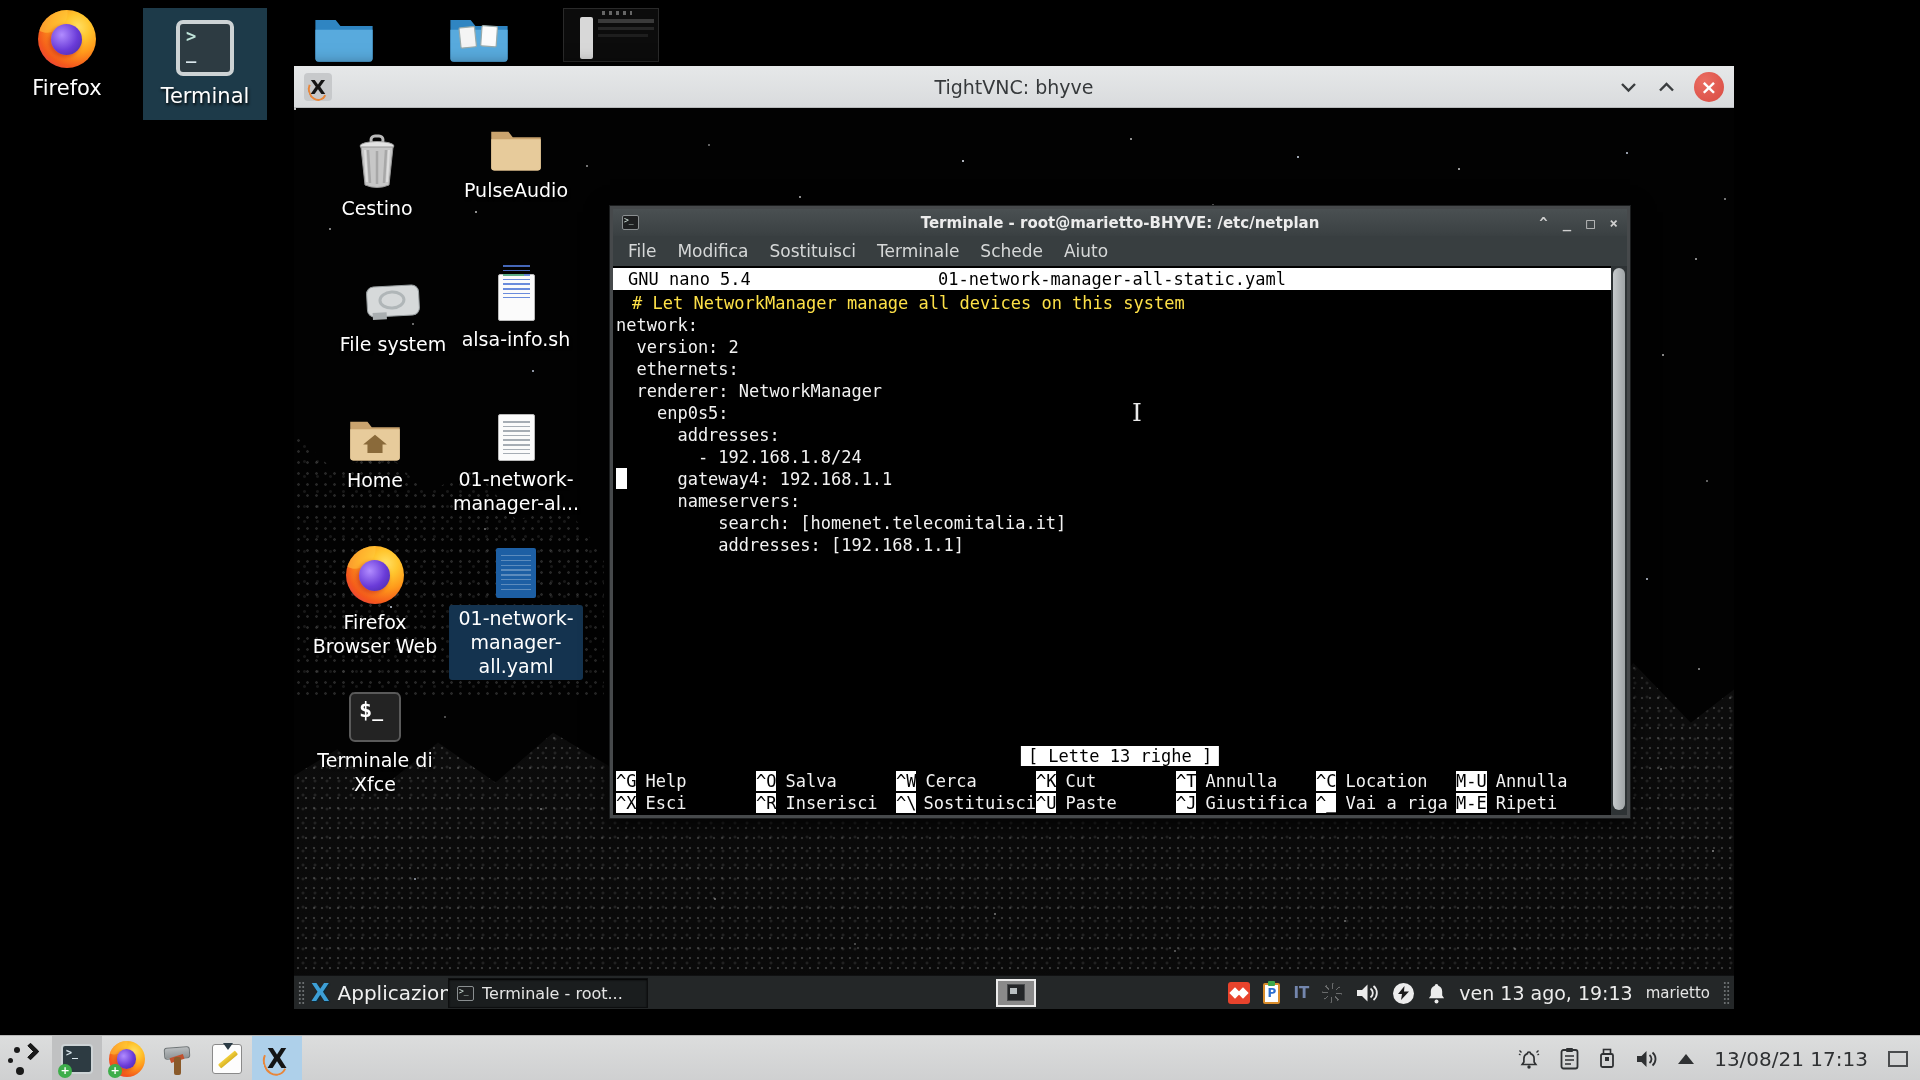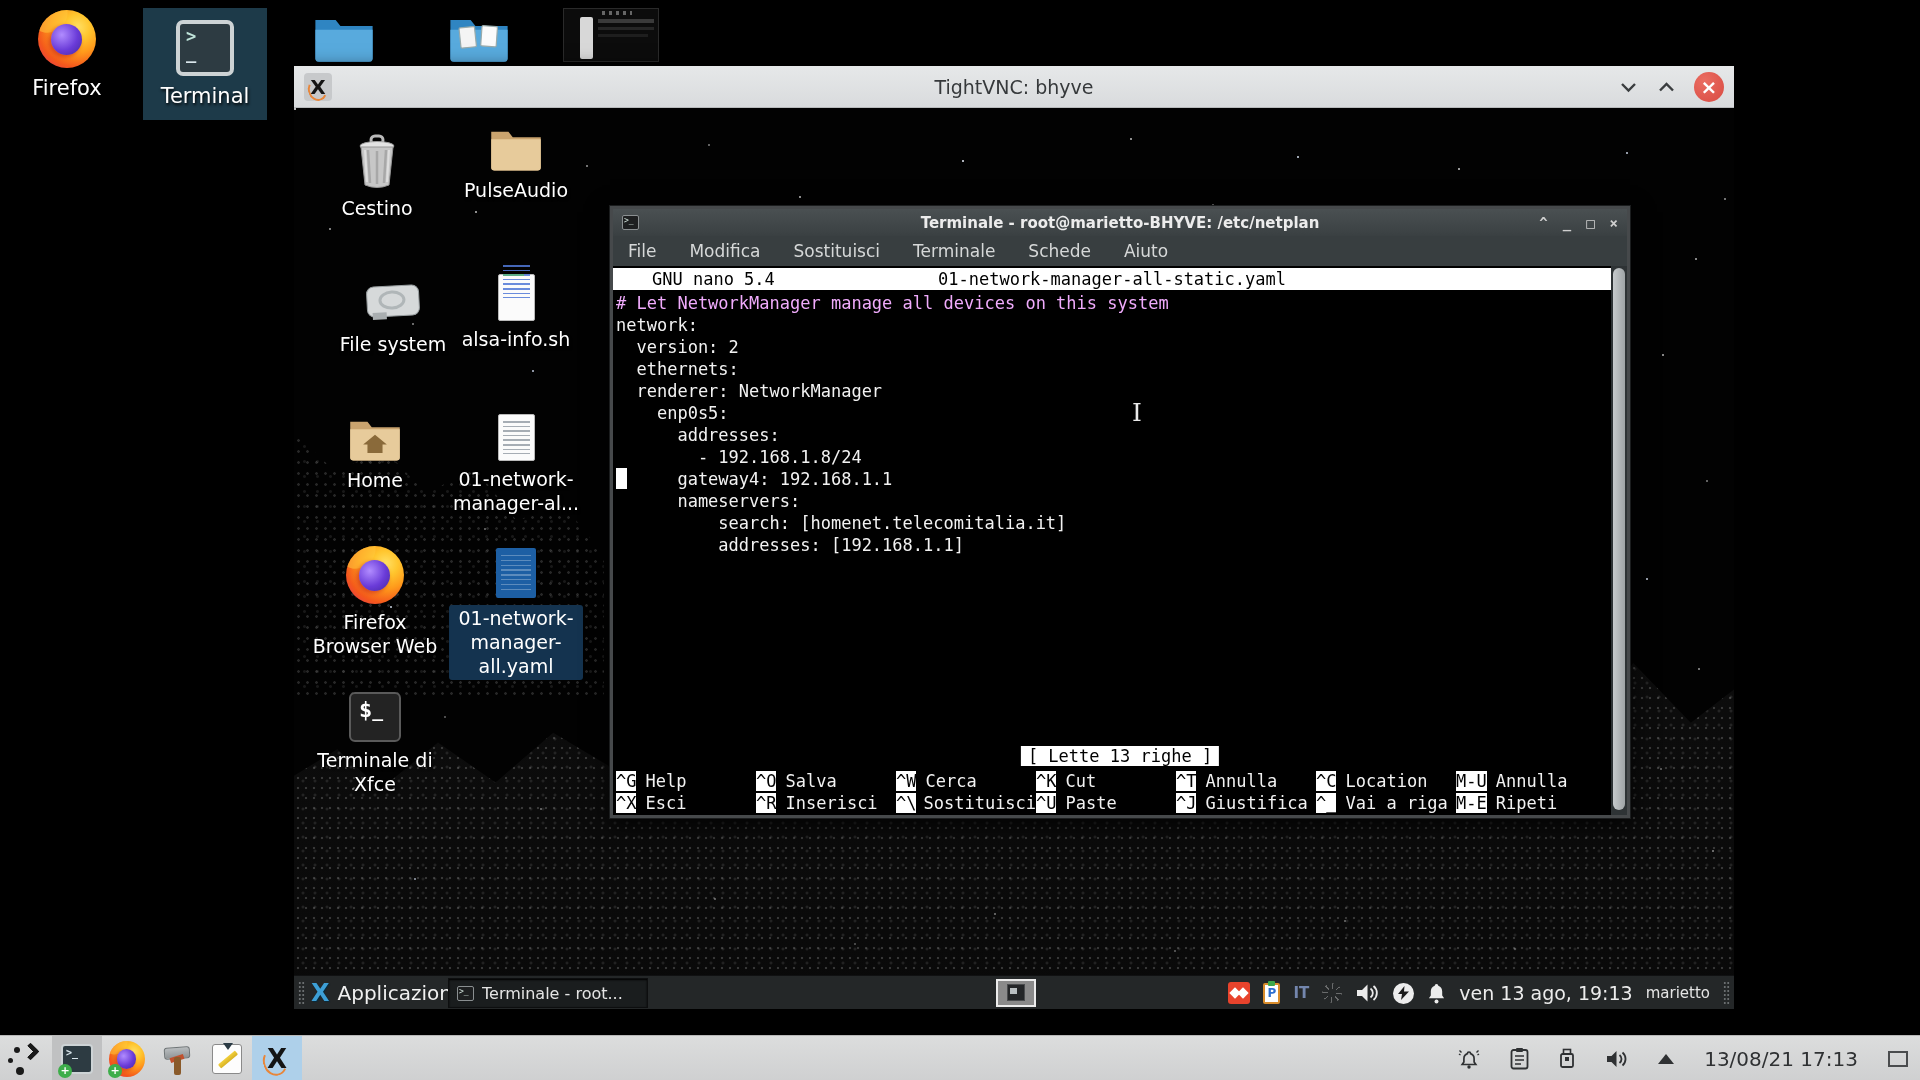--- a/index.html
+++ b/index.html
@@ -106,31 +106,31 @@
   #terminal-window { position:absolute; left:316px; top:98px; width:1020px; height:612px;
     border:3px solid #46494b; outline:1px solid #1b1d1e; background:#000; z-index:4;
     box-shadow:0 6px 22px rgba(0,0,0,.85); }
   #term-titlebar { height:27px; background:linear-gradient(#4a5052,#3a4042); display:flex; align-items:center;
     padding:0 9px; position:relative; }
   .term-mini-icon { width:17px; height:15px; background:#1d1f20; border:1px solid #8a8f91; border-radius:2px;
     color:#cfe0d8; font-family:"DejaVu Sans Mono", monospace; font-size:8px; line-height:1; padding:1px 1px; }
   #term-title { position:absolute; left:0; right:0; text-align:center; color:#ececec; font-size:15px; font-weight:bold; }
   #term-controls { margin-left:auto; display:flex; gap:15px; z-index:2;
     color:#cfcfcf; font-family:"DejaVu Sans Mono", monospace; font-size:14px; font-weight:bold; }
-  #term-menubar { height:30px; background:#383e40; display:flex; align-items:center; gap:33px; padding:0 15px;
+  #term-menubar { height:30px; background:#383e40; display:flex; align-items:center; gap:21px; padding:0 15px;
     color:#d6d8d8; font-size:17px; }
   #term-body { position:relative; height:549px; background:#000;
     font-family:"DejaVu Sans Mono", monospace; font-size:17px; }
   #nano-header { position:absolute; top:2px; left:0; right:16px; height:22px; background:#fff; color:#000;
-    display:flex; align-items:center;padding-left:24px; }
+    display:flex; align-items:center; }
   #nano-app { margin-left:15px; }
   #nano-file { position:absolute; left:0; right:0; text-align:center; }
   #nano-lines { position:absolute; top:26px; left:3px; right:18px; }
   .nline { height:22px; line-height:22px; white-space:pre; color:#f2f2f2; }
-  .nline.c { color:#f0abfc; }
+  .nline.c { color:#fde047;margin-left:16px; }
   #nano-cursor { position:absolute; top:202px; left:3px; width:11px; height:21px; background:#fff; }
   #nano-status { position:absolute; bottom:49px; left:50%; transform:translateX(-50%);
     background:#fff; color:#000; height:20px; line-height:20px; padding:0 7px; white-space:pre; }
   #nano-shortcuts { position:absolute; left:3px; right:18px; bottom:1px; display:grid;
     grid-template-columns:140px 140px 140px 140px 140px 140px auto; }
   .scol .srow { height:22px; line-height:22px; white-space:pre; color:#f2f2f2; }
   .skey { background:#fff; color:#000; }
   .slabel { margin-left:9px; }
   #term-scrollbar { position:absolute; top:0; right:0; bottom:0; width:16px; background:#2e3335; }
   #term-scrollbar .thumb { position:absolute; left:2px; right:2px; top:2px; bottom:5px; border-radius:7px;
@@ -189,21 +189,21 @@
   .hammer { position:relative; width:30px; height:32px; }
   .hammer .head { position:absolute; left:2px; top:4px; width:26px; height:12px; background:linear-gradient(#b8bcbe,#8f9496);
     border-radius:3px; transform:rotate(-4deg); border:1px solid #6e7476; }
   .hammer .handle { position:absolute; left:12px; top:14px; width:7px; height:18px; background:#8a5a2a; border-radius:2px; }
   .hammer .strap { position:absolute; left:8px; top:13px; width:14px; height:5px; background:#c0512e; transform:rotate(-18deg); }
   .notepad { position:relative; width:30px; height:30px; background:#fdfdfd; border:1px solid #8a8a8a; border-radius:3px; }
   .notepad .arrow { position:absolute; left:10px; top:-2px; width:0; height:0; border-left:5px solid transparent;
     border-right:5px solid transparent; border-top:7px solid #2a3a44; }
   .notepad .pencil { position:absolute; left:4px; top:12px; width:22px; height:5px; background:linear-gradient(#f2d03c,#d8b224);
     transform:rotate(-40deg); border-radius:1px; }
-  #host-tray { position:absolute; right:12px; top:0; height:45px; display:flex; align-items:center; gap:30px; }
+  #host-tray { position:absolute; right:12px; top:0; height:45px; display:flex; align-items:center; gap:20px; }
   #host-clock { color:#2f3133; font-size:20px; }
   .tri-up { width:0; height:0; border-left:8px solid transparent; border-right:8px solid transparent;
     border-bottom:10px solid #2f3133; }
   .show-desktop { width:20px; height:16px; border:2px solid #4a4c4e; background:transparent; }
 </style>
 </head>
 <body>
 
 <div class="host-icon" style="left:12px; top:10px; width:110px;">
   <div class="ff-icon" style="width:58px; height:58px;"></div>

